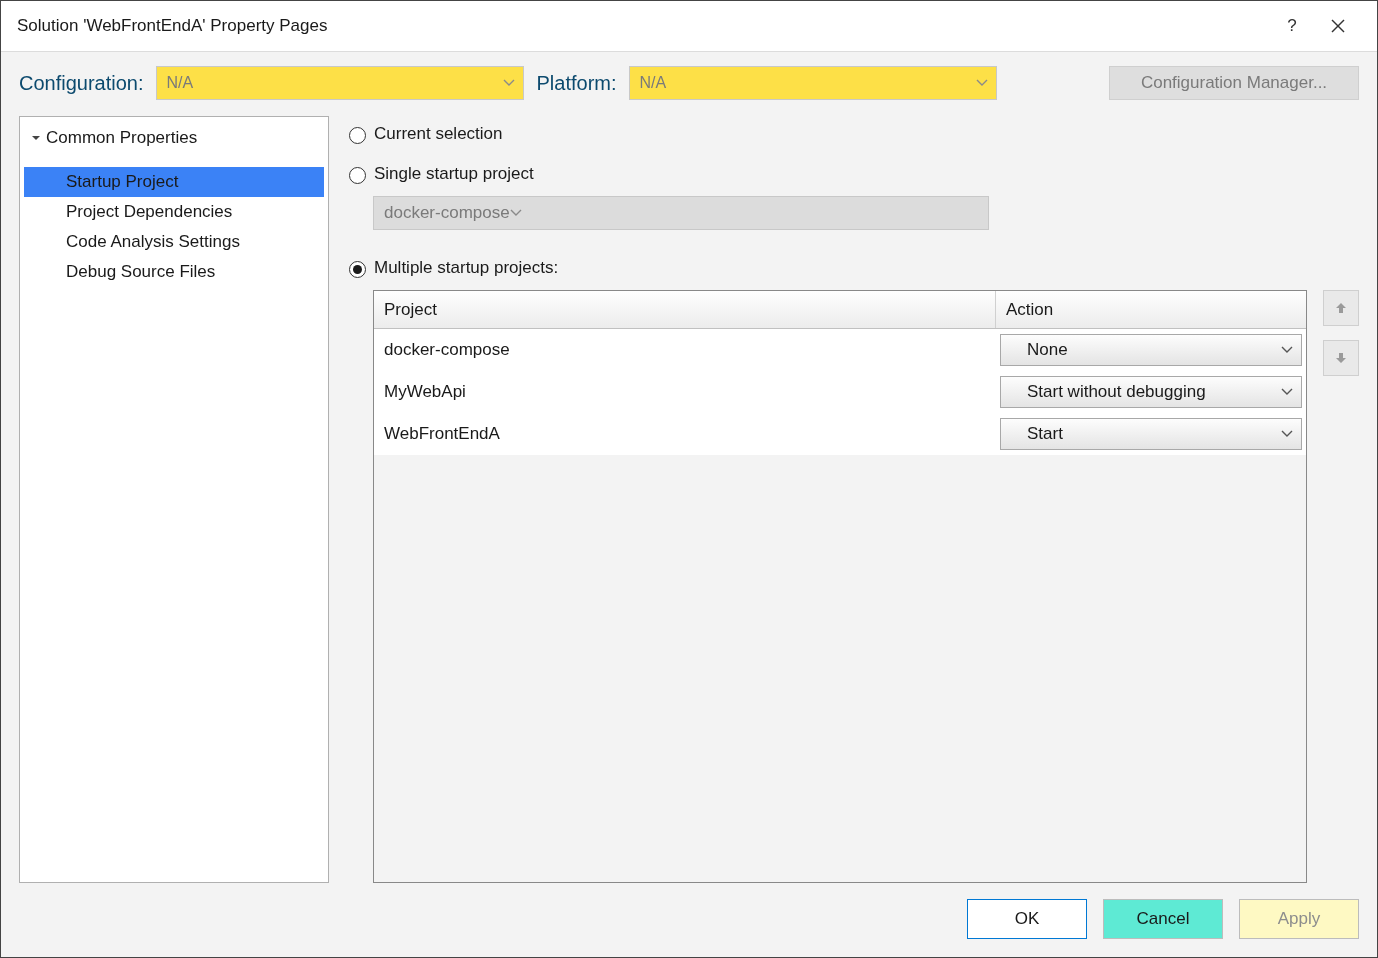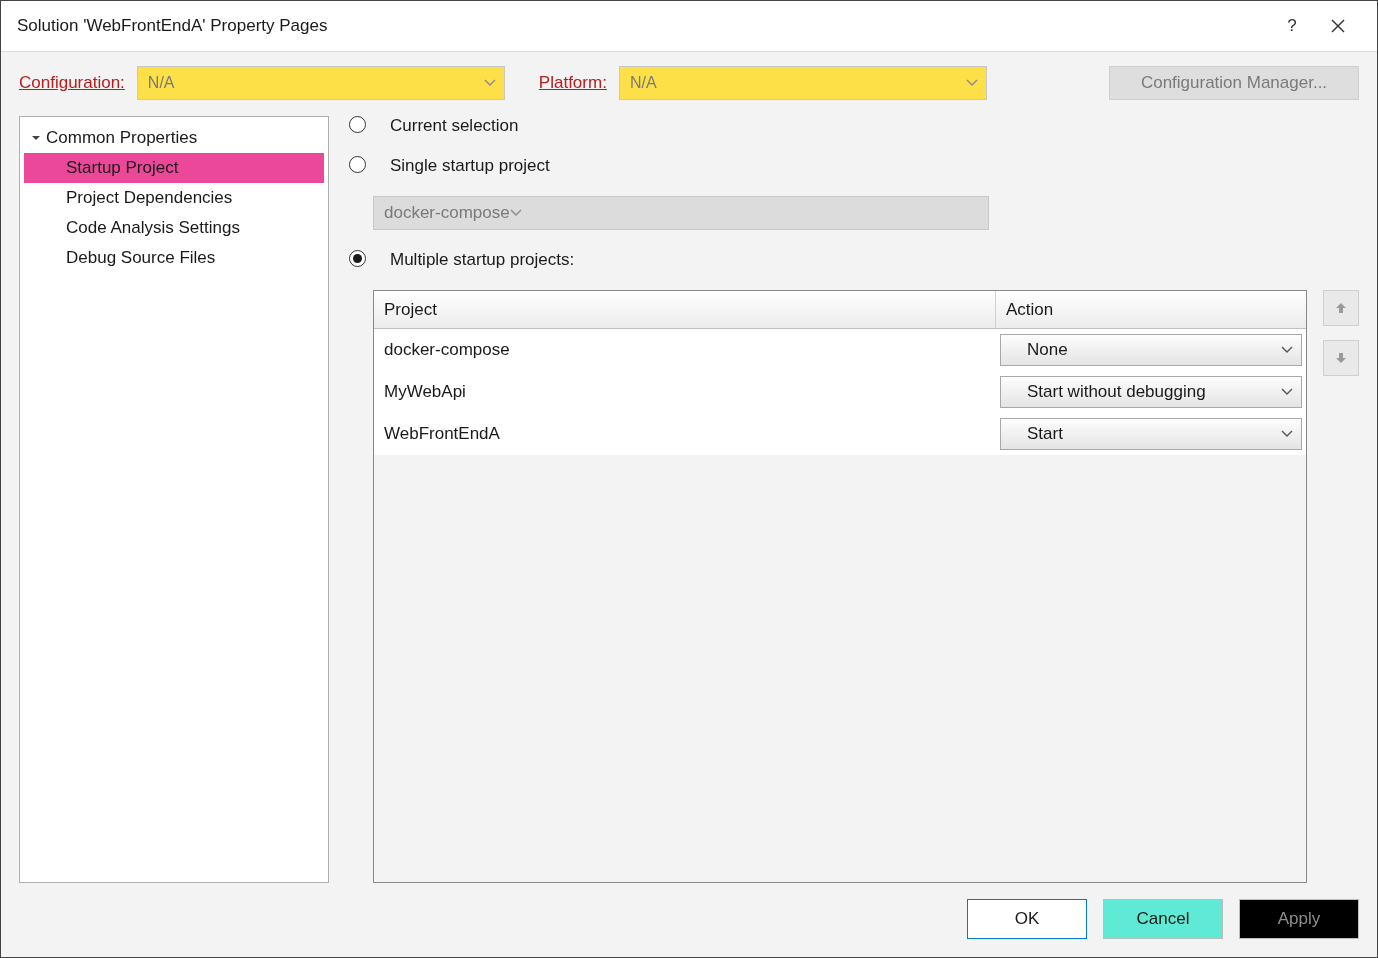--- a/index.html
+++ b/index.html
@@ -37,23 +37,22 @@
     display: flex;
     flex-direction: column;
   }
   .toprow {
     display: flex;
     align-items: center;
     gap: 12px;
     margin-bottom: 16px;
   }
   .lbl {
-    color: #b91c1c;
-    font-size: 17px;
-    text-decoration: underline;
+    color: #0c4a6e;
+    font-size: 20px;
   }
   .combo {
     height: 34px;
     background: #fde047;
     border: 1px solid #c8c8c8;
     display: flex;
     align-items: center;
     padding: 0 10px;
     color: #7a7a7a;
     position: relative;
@@ -91,36 +90,37 @@
   .tree-item {
     display: flex;
     align-items: center;
     height: 30px;
     padding-left: 6px;
     gap: 4px;
     white-space: nowrap;
   }
   .tree-item.child { padding-left: 42px; }
   .tree-item.selected {
-    background: #ec4899;
+    background: #3b82f6;
+    margin-top: 14px;
   }
   .tree-toggle {
     width: 12px; height: 12px;
     display: inline-flex; align-items: center; justify-content: center;
   }
   .rightpane {
     flex: 1;
     display: flex;
     flex-direction: column;
     font-size: 17px;
   }
   .radio-row {
     display: flex;
-    align-items: flex-start;
-    gap: 24px;
+    align-items: flex-end;
+    gap: 8px;
     margin-bottom: 12px;
     height: 28px;
   }
   .radio {
     width: 17px; height: 17px;
     border: 1.5px solid #333;
     border-radius: 50%;
     display: inline-flex; align-items: center; justify-content: center;
     background: #fff;
   }
@@ -221,21 +221,21 @@
     margin-top: 16px;
   }
   .btn {
     width: 120px; height: 40px;
     display: flex; align-items: center; justify-content: center;
     font-size: 17px;
     border: 1px solid #bcbcbc;
     background: #5eead4;
   }
   .btn.ok { border: 1.5px solid #0078d4; background: #fff; }
-  .btn.apply { color: #8d8d8d; background: #000000; }
+  .btn.apply { color: #8d8d8d; background: #fef9c3; }
   .chev-down {
     width: 12px; height: 8px;
   }
 </style>
 </head>
 <body>
 
 <div class="titlebar">
   <div class="titlebar-title">Solution 'WebFrontEndA' Property Pages</div>
   <div class="titlebar-btn">?</div>
@@ -250,21 +250,21 @@
 <div class="content">
 
   <div class="toprow">
     <span class="lbl">Configuration:</span>
     <div class="combo" style="width:368px">
       <span>N/A</span>
       <svg class="chev chev-down" viewBox="0 0 12 8">
           <path d="M1 1 L6 6 L11 1" fill="none" stroke="#8a8a8a" stroke-width="1.4"></path>
         </svg>
     </div>
-    <span class="lbl" style="margin-left:22px">Platform:</span>
+    <span class="lbl" style="margin-left:1px">Platform:</span>
     <div class="combo" style="width:368px">
       <span>N/A</span>
       <svg class="chev chev-down" viewBox="0 0 12 8">
           <path d="M1 1 L6 6 L11 1" fill="none" stroke="#8a8a8a" stroke-width="1.4"></path>
         </svg>
     </div>
     <div style="flex:1"></div>
     <div class="cfgmgr" style="width:250px">Configuration Manager...</div>
   </div>
 

